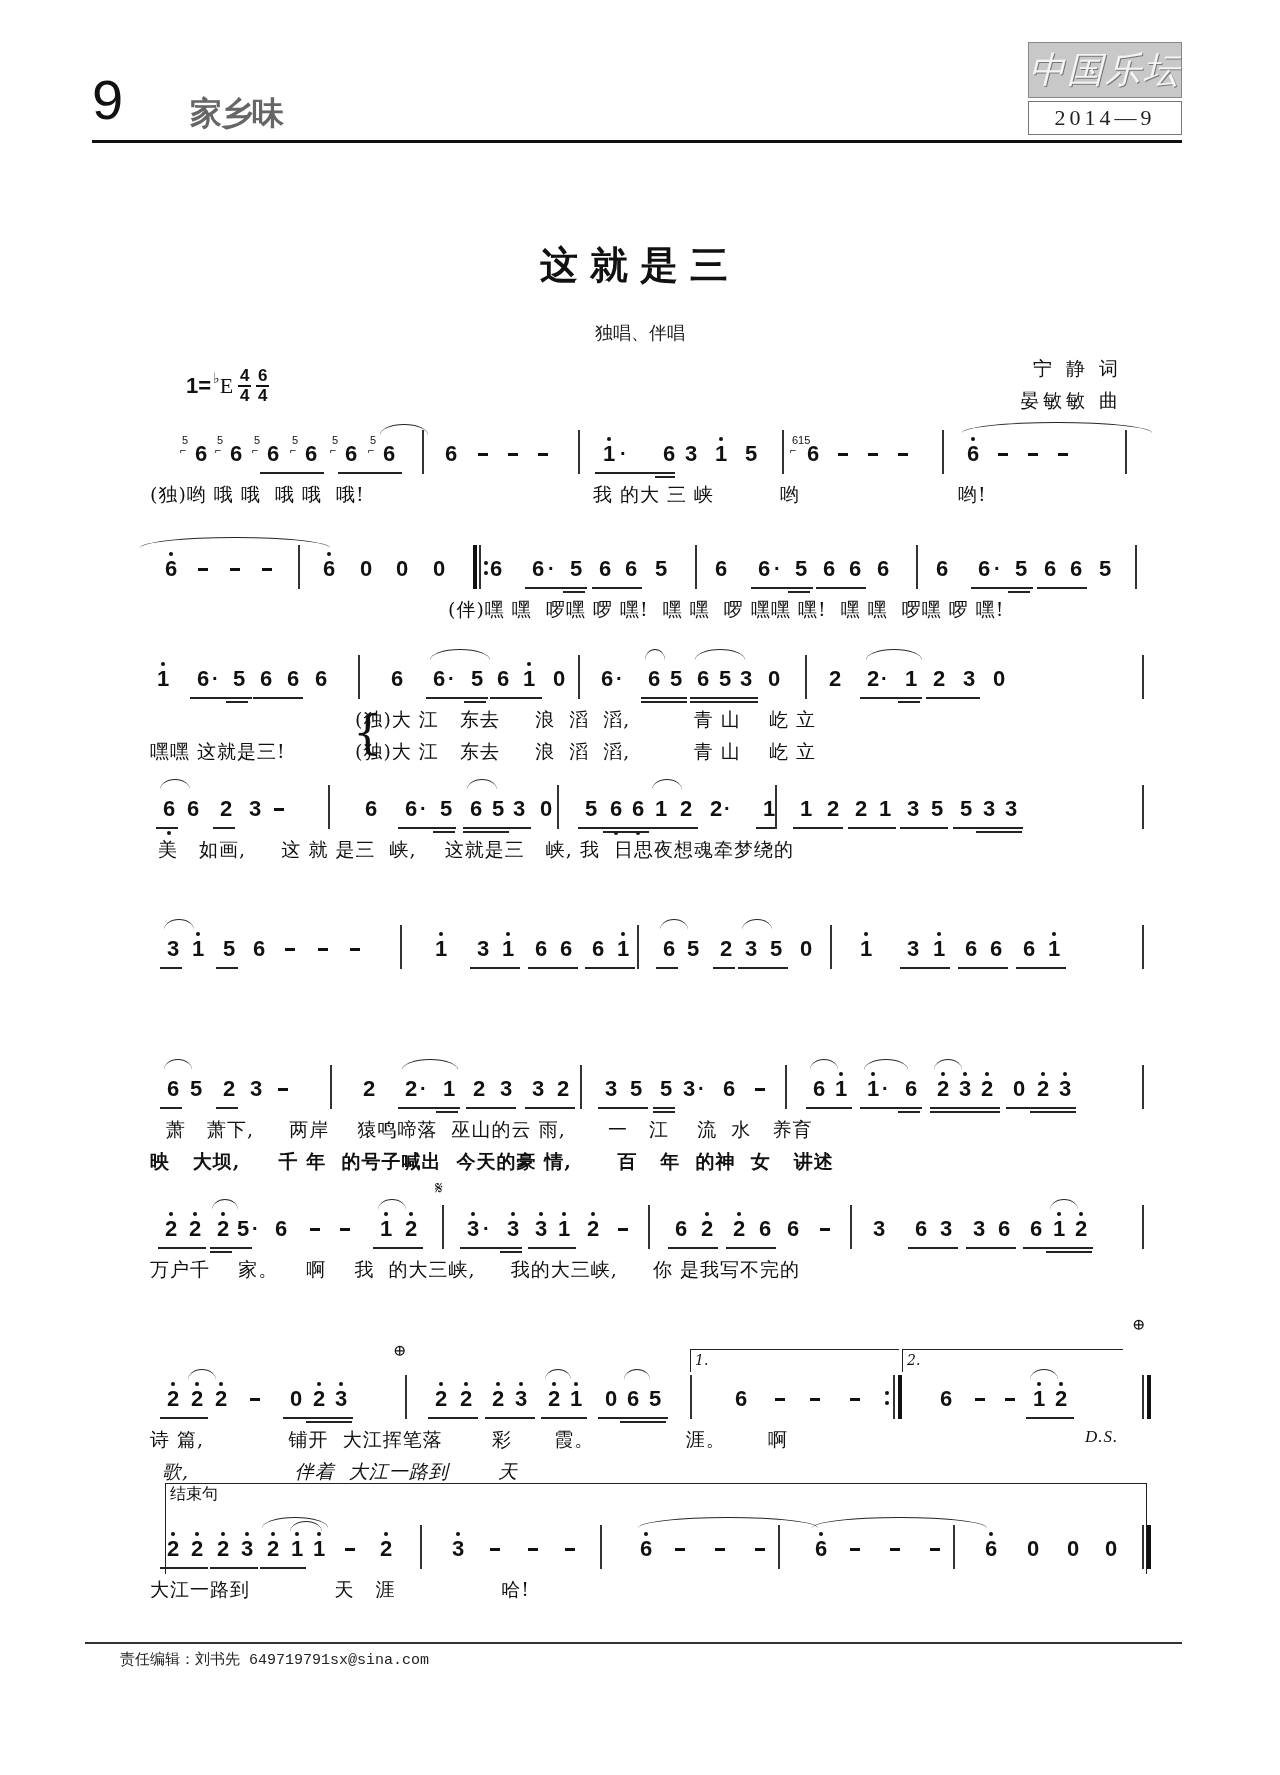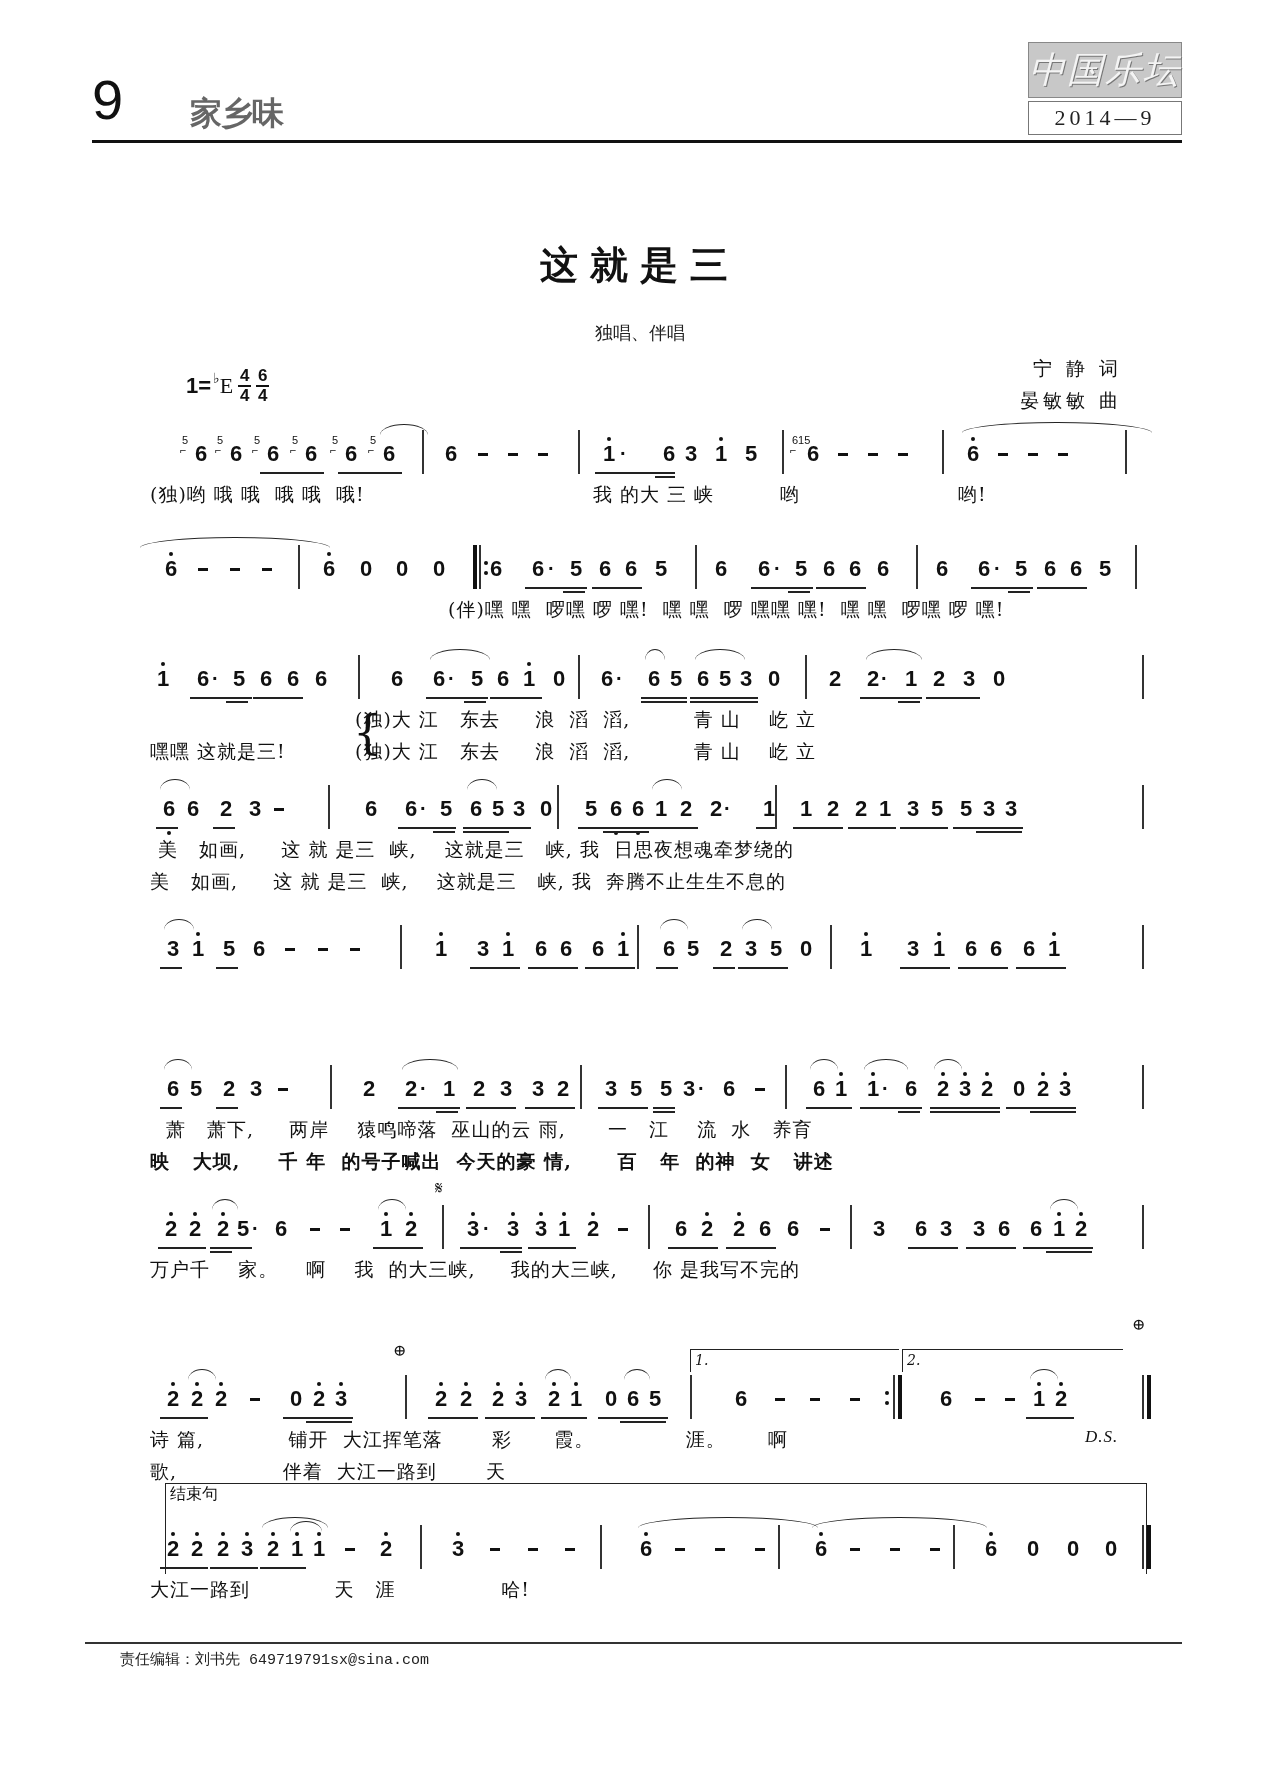--- a/index.html
+++ b/index.html
@@ -313,23 +313,20 @@
         <div class="barline" style="left: 178px;"></div>
         <div class="barline" style="left: 407px;"></div>
         <div class="barline" style="left: 625px;"></div>
         <div class="barline" style="left: 992px;"></div>
         <div class="slur" style="left: 10px; top: -6px; width: 30px;"></div>
         <div class="slur" style="left: 317px; top: -6px; width: 30px;"></div>
         <div class="slur" style="left: 502px; top: -6px; width: 30px;"></div>
       </div>
       <div class="lyric-line">
         <span class="lyric" style="left: 8px;">美   如画,     这 就 是三  峡,    这就是三   峡, 我  日思夜想魂牵梦绕的</span>
-      </div>
-      <div class="lyric-line">
-        <span class="lyric" style="left: 0px;">美   如画,     这 就 是三  峡,    这就是三   峡, 我  奔腾不止生生不息的</span>
       </div>
     </div>
     <div class="row" style="top: 925px;">
       <div class="staff">
         <div class="note" style="left: 12px;"><span>3</span></div>
         <div class="note" style="left: 37px;"><span>1</span><span class="dot-up"></span></div>
         <div class="note" style="left: 68px;"><span>5</span></div>
         <div class="note" style="left: 98px;"><span>6</span></div>
         <div class="note" style="left: 280px;"><span>1</span><span class="dot-up"></span></div>
         <div class="note" style="left: 322px;"><span>3</span></div>
@@ -549,21 +546,21 @@
         <div class="mark" style="left: 243px; top: -34px; font-size: 16px;">⊕</div>
         <div class="mark" style="left: 982px; top: -60px; font-size: 16px;">⊕</div>
         <div class="volta" style="left: 540px; width: 208px;"><span>1.</span></div>
         <div class="volta" style="left: 752px; width: 220px;"><span>2.</span></div>
       </div>
       <div class="lyric-line">
         <span class="lyric" style="left: 0px;">诗 篇,            铺开  大江挥笔落       彩      霞。             涯。      啊</span>
         <span class="lyric" style="left: 935px; font-style: italic; font-family: &quot;Liberation Serif&quot;, serif; font-size: 17px;">D.S.</span>
       </div>
       <div class="lyric-line">
-        <span class="lyric" style="left: 0px;">歌,               伴着  大江一路到       天</span>
+        <span class="lyric" style="left: 12px; font-style: italic;">歌,               伴着  大江一路到       天</span>
       </div>
     </div>
     <div class="row" style="top: 1525px;">
       <div class="staff">
         <div class="note" style="left: 12px;"><span>2</span><span class="dot-up"></span></div>
         <div class="note" style="left: 36px;"><span>2</span><span class="dot-up"></span></div>
         <div class="note" style="left: 62px;"><span>2</span><span class="dot-up"></span></div>
         <div class="note" style="left: 86px;"><span>3</span><span class="dot-up"></span></div>
         <div class="note" style="left: 112px;"><span>2</span><span class="dot-up"></span></div>
         <div class="note" style="left: 136px;"><span>1</span><span class="dot-up"></span></div>

